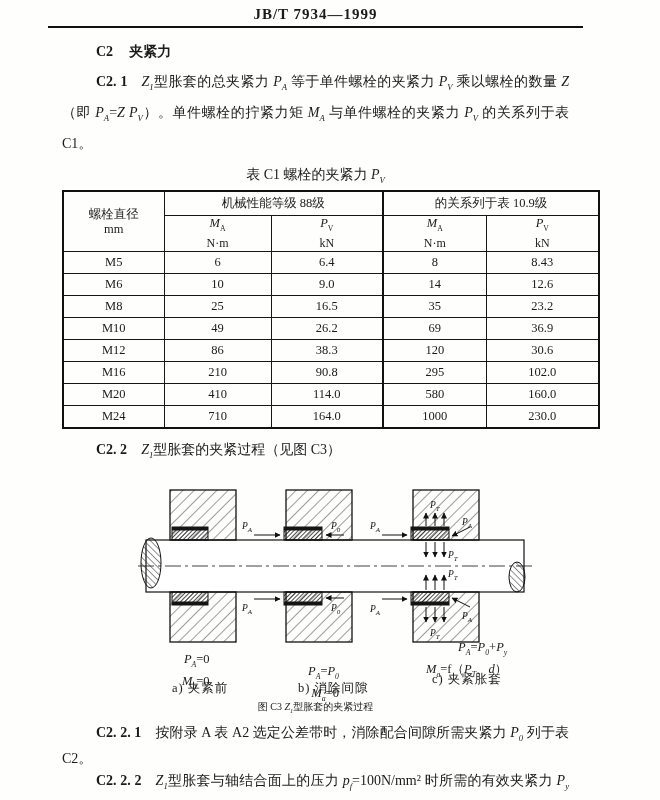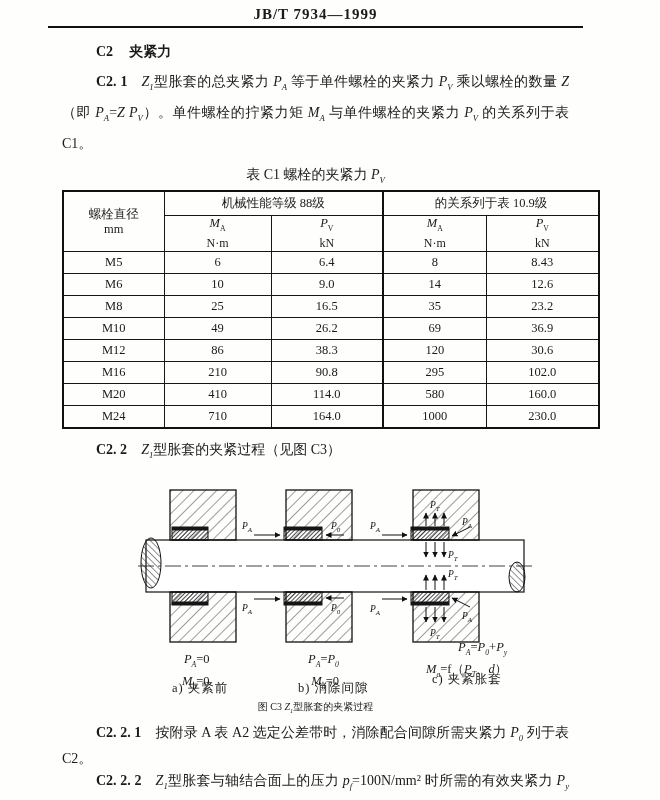--- a/index.html
+++ b/index.html
@@ -239,21 +239,21 @@
       <text class="flbl" x="310" y="99"><tspan>P</tspan><tspan class="fls" dy="2.5">T</tspan></text>
       <text class="flbl" x="242" y="134" text-anchor="end"><tspan>P</tspan><tspan class="fls" dy="2.5">A</tspan></text>
       <text class="flbl" x="324" y="141"><tspan>P</tspan><tspan class="fls" dy="2.5">A</tspan></text>
       <text class="flbl" x="292" y="158"><tspan>P</tspan><tspan class="fls" dy="2.5">T</tspan></text>
     </svg>
 
     <div class="fcol" style="left:120px;top:172px;">
       <div class="fline"><i>P<sub>A</sub></i>=0</div>
       <div class="fline"><i>M<sub>a</sub></i>=0</div>
     </div>
-    <div class="fcol" style="left:246px;top:172px;">
+    <div class="fcol" style="left:246px;top:184px;">
       <div class="fline"><i>P<sub>A</sub></i>=<i>P<sub>0</sub></i></div>
       <div class="fline"><i>M<sub>a</sub></i>=0</div>
     </div>
     <div class="fcol" style="left:364px;top:160px;">
       <div class="fline"><i>P<sub>A</sub></i>=<i>P<sub>0</sub></i>+<i>P<sub>y</sub></i></div>
       <div class="fline"><i>M<sub>a</sub></i>=f（<i>P<sub>T</sub></i>、<i>d</i>）</div>
     </div>
 
     <div class="fsub" style="left:110px;top:204px;">a) 夹紧前</div>
     <div class="fsub" style="left:236px;top:204px;">b) 消除间隙</div>

